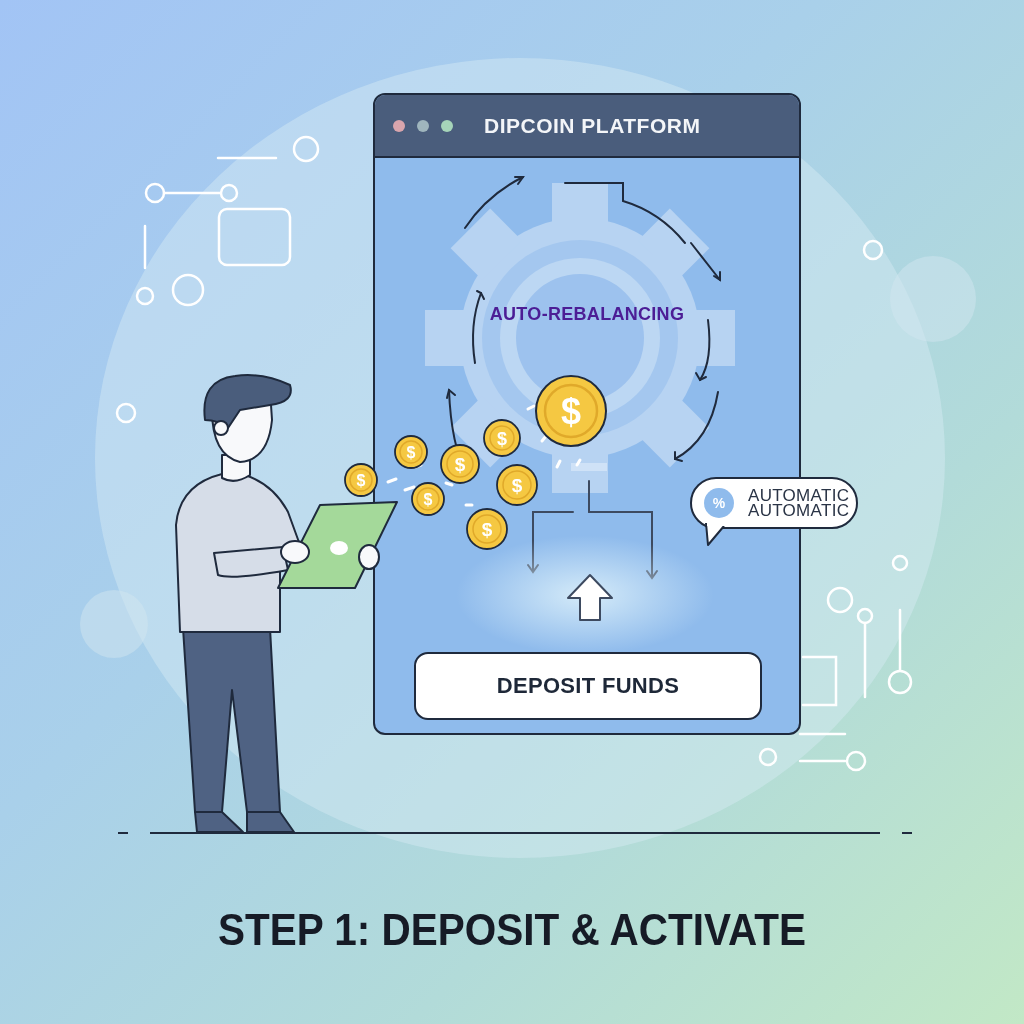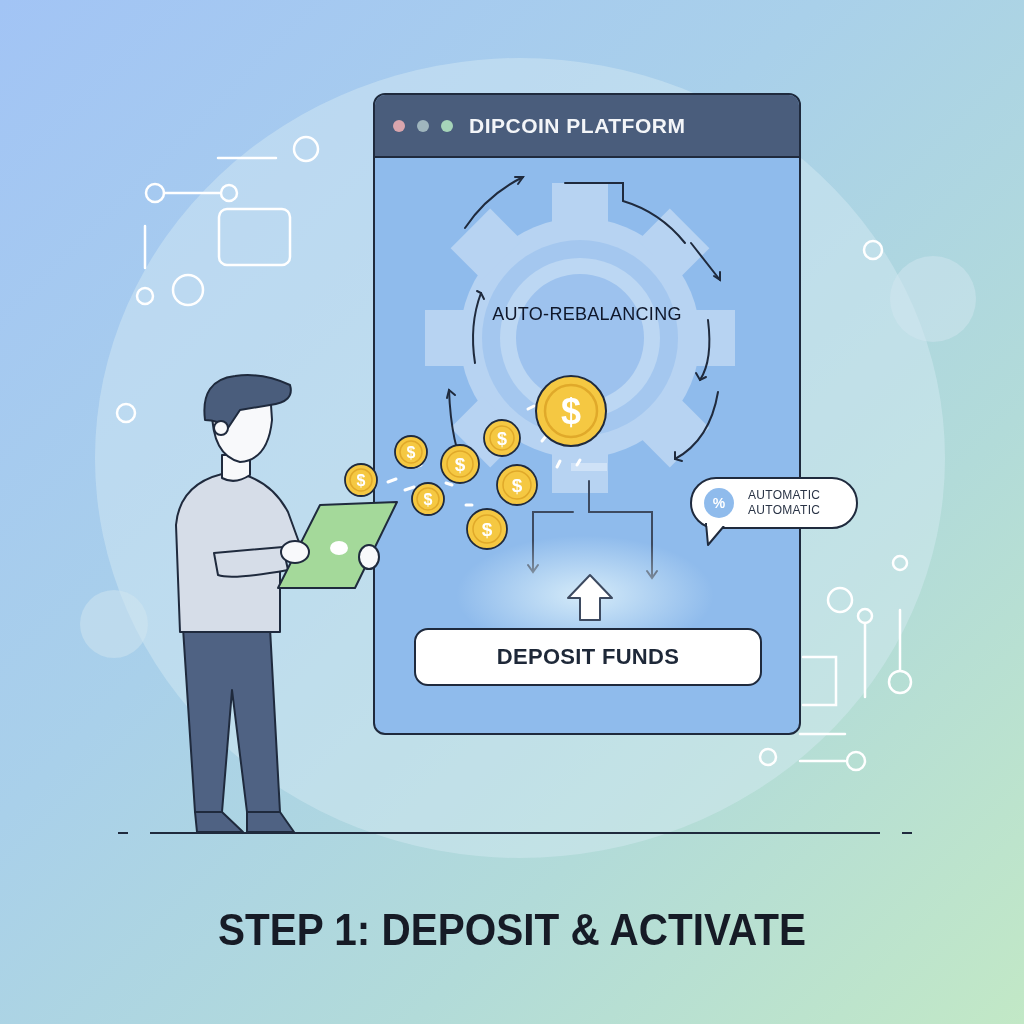--- a/index.html
+++ b/index.html
@@ -12,34 +12,34 @@
   .bg-circle { left:95px; top:58px; width:850px; height:800px; border-radius:50%;
     background: rgba(214,236,245,0.45); }
   .bg-blob { border-radius:50%; background: rgba(210,230,240,0.5); }
   .deco { position:absolute; left:0; top:0; }
   .window { left:373px; top:93px; width:428px; height:642px;
     background:#8fbbec; border:2px solid #1f2a3d; border-radius:12px; overflow:hidden; box-sizing:border-box; }
   .titlebar { position:absolute; left:0; top:0; right:0; height:61px; background:#4a5d7c;
     border-bottom:2px solid #1f2a3d; display:flex; align-items:center; }
   .dot { width:12px; height:12px; border-radius:50%; margin-left:12px; }
   .dot:first-child { margin-left:18px; }
-  .title { color:#f3f5f8; font-weight:700; font-size:21px; letter-spacing:0.5px; margin-left:16px; }
+  .title { color:#f3f5f8; font-weight:700; font-size:21px; letter-spacing:0.5px; margin-left:31px; }
   .vault-text { position:absolute; left:0; width:100%; text-align:center; top:206px;
-    color:#0f172a; font-weight:400; font-size:18px; line-height:27px; letter-spacing:0.3px; }
-  .deposit-btn { position:absolute; left:39px; top:533px; width:348px; height:58px;
+    color:#4c1d95; font-weight:700; font-size:18px; line-height:27px; letter-spacing:0.3px; }
+  .deposit-btn { position:absolute; left:39px; top:557px; width:348px; height:68px;
     background:#ffffff; border:2px solid #1f2a3d; border-radius:14px; box-sizing:border-box;
     display:flex; align-items:center; justify-content:center;
     color:#1e2838; font-weight:700; font-size:22px; letter-spacing:0.3px; cursor:pointer; }
   .glow { position:absolute; left:80px; top:440px; width:260px; height:120px; border-radius:50%;
     background: radial-gradient(ellipse at center, rgba(220,240,250,0.9) 0%, rgba(220,240,250,0) 70%); }
   .bubble { left:690px; top:477px; width:168px; height:52px; background:#fff;
     border:2px solid #1f2a3d; border-radius:26px; box-sizing:border-box; display:flex; align-items:center; }
   .pct { width:30px; height:30px; border-radius:50%; background:#8fbbec; color:#fff; font-weight:700;
     font-size:14px; display:flex; align-items:center; justify-content:center; margin-left:12px; }
-  .bubble-text { margin-left:14px; font-size:12px; line-height:15px; color:#2a3446; letter-spacing:0.3px; }
+  .bubble-text { margin-left:14px; font-size:17px; line-height:15px; color:#2a3446; letter-spacing:0.3px; }
   .heading { left:0; width:1024px; top:905px; text-align:center; font-weight:700; font-size:44px;
     color:#161b26; letter-spacing:0px; transform:scaleX(0.92); }
   .ground { left:150px; top:832px; width:730px; height:2px; background:#1f2a3d; }
   .ground-dash { height:2px; background:#1f2a3d; width:10px; top:832px; }
 </style>
 </head>
 <body>
 
 <div class="abs bg-circle"></div>
 <div class="abs bg-blob" style="left:890px;top:256px;width:86px;height:86px;"></div>

